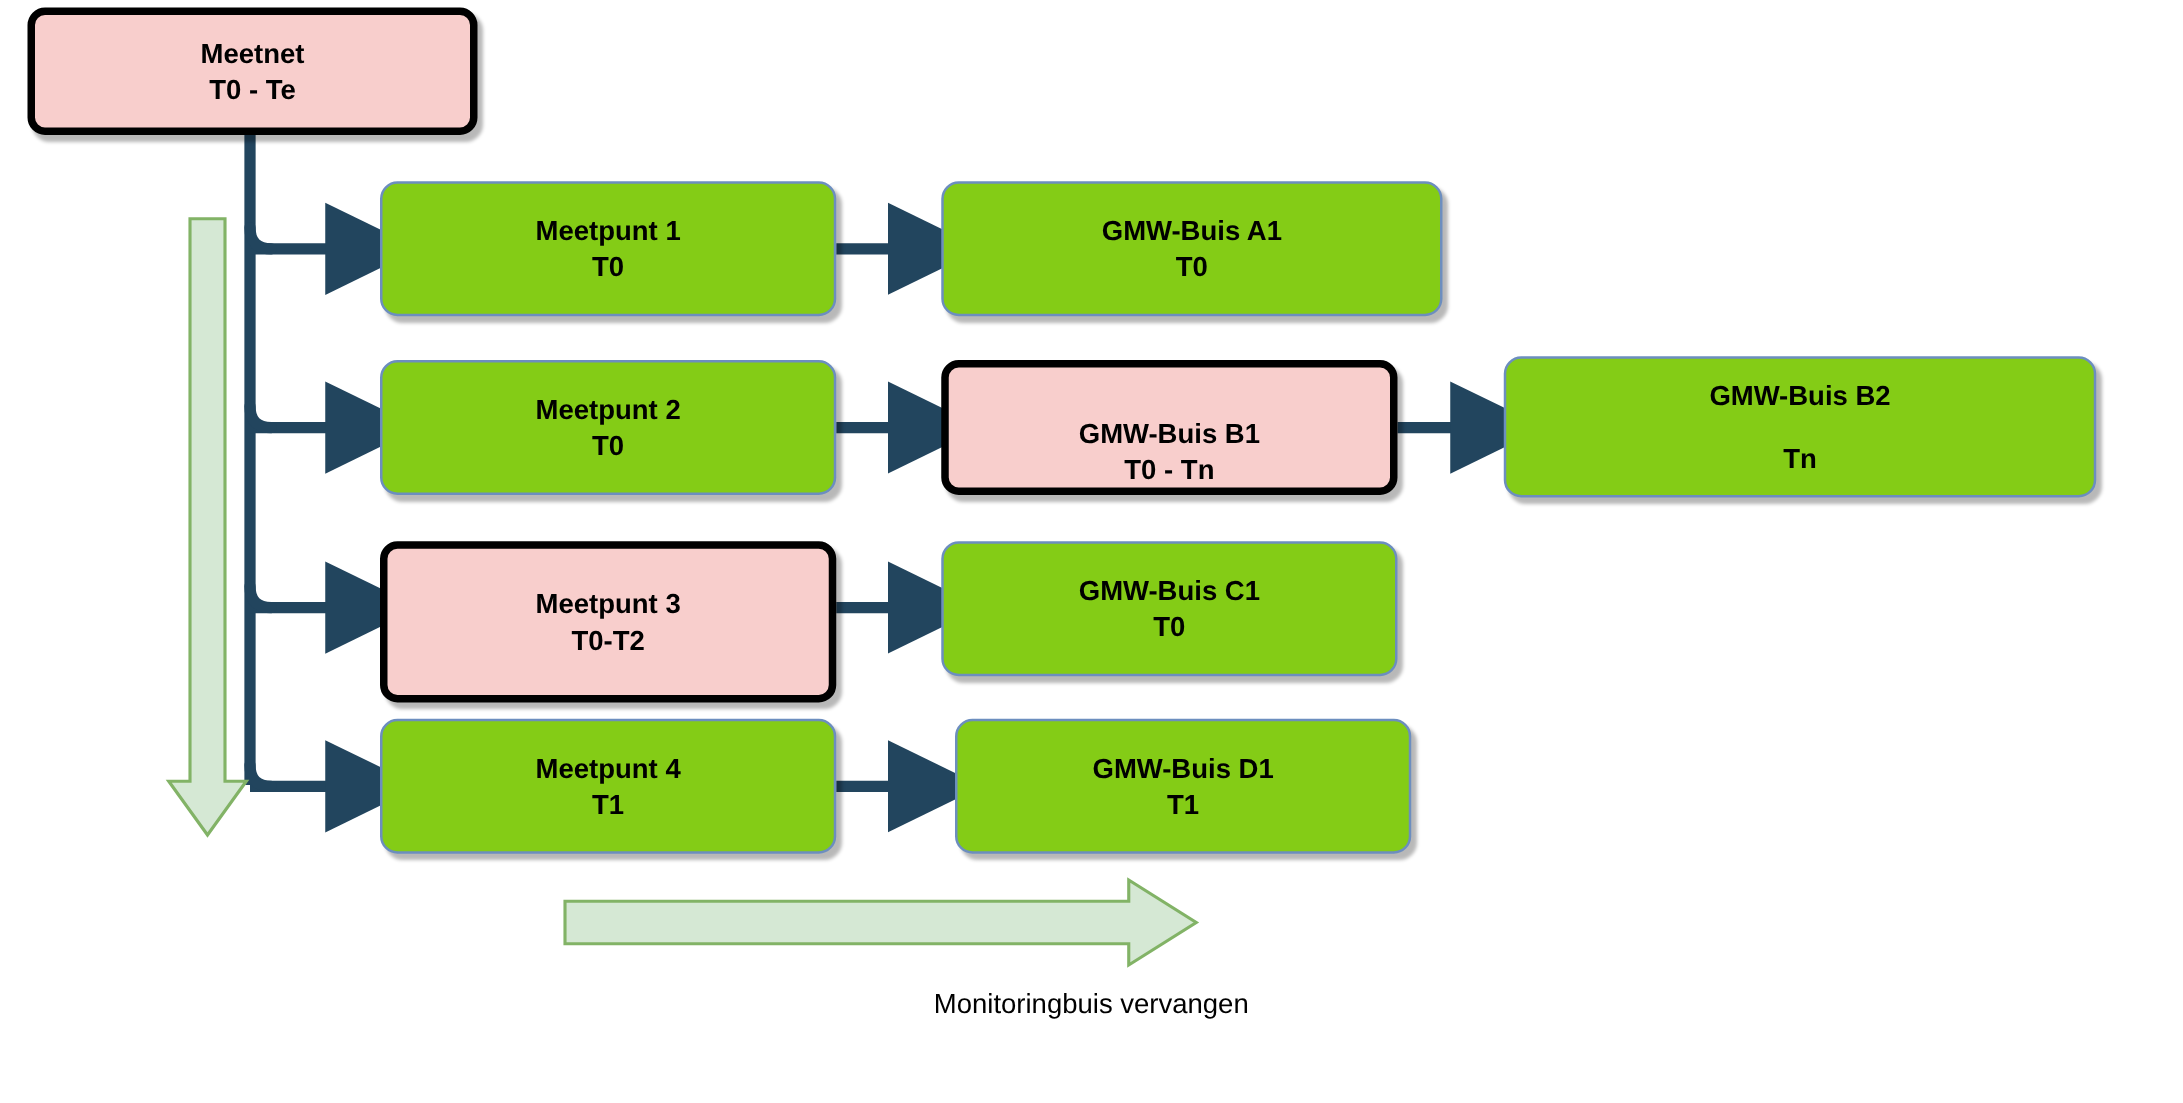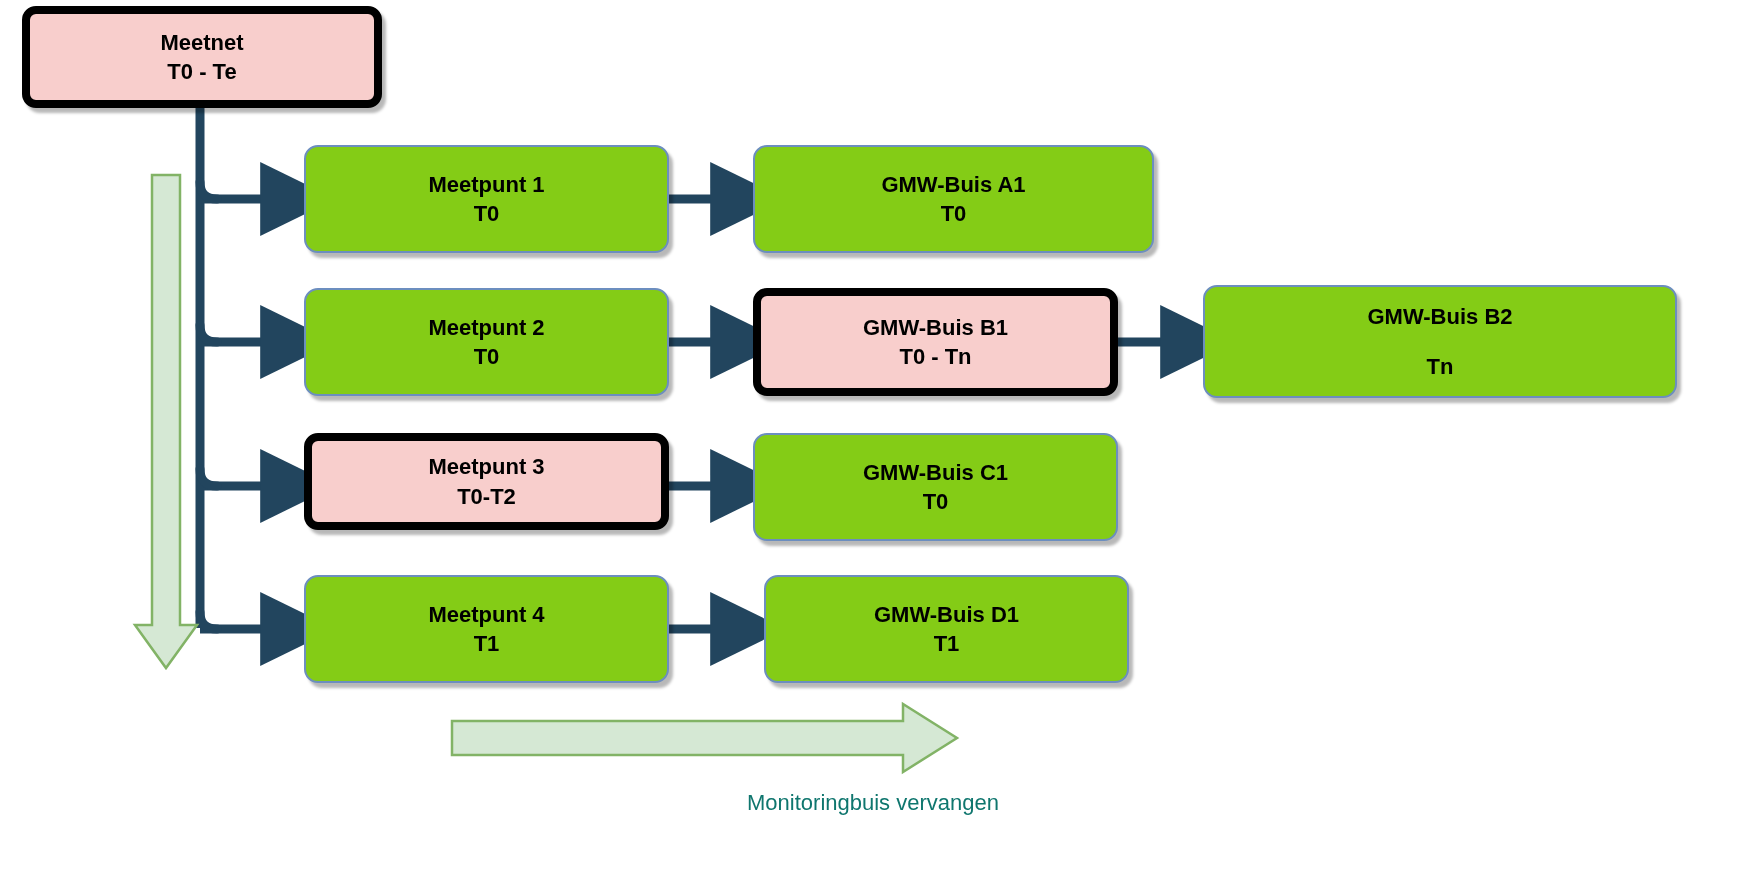--- a/index.html
+++ b/index.html
@@ -33,21 +33,21 @@
     text-align: center;
     box-shadow: 4px 5px 3px rgba(0,0,0,0.28);
   }
   .node .l1, .node .l2 { display: block; }
   .node.blue {
     background: #84cc16;
     border: 2px solid #6c8ebf;
   }
   .node.pink {
     background: #f8cecc;
-    border: 8px solid #000000;
+    border: 6px solid #000000;
   }
   svg.links {
     position: absolute;
     left: 0;
     top: 0;
     width: 1746px;
     height: 882px;
     overflow: visible;
     pointer-events: none;
   }
@@ -55,21 +55,21 @@
     position: absolute;
     font-size: 21px;
     line-height: 1.34;
     color: #000000;
     text-align: left;
     white-space: pre-line;
   }
   .bottom-label {
     position: absolute;
     font-size: 22px;
-    color: #0f766e;
+    color: #000000;
     text-align: center;
     width: 100%;
   }
 </style>
 </head>
 <body>
 
 <div id="canvas">
 
   <svg class="links" viewBox="0 0 1746 882">
@@ -111,33 +111,33 @@
         <span class="l2">T0 - Te</span>
       </div>
       <div class="node blue" style="left: 304px; top: 145px; width: 365px; height: 108px;">
         <span class="l1">Meetpunt 1</span>
         <span class="l2">T0</span>
       </div>
       <div class="node blue" style="left: 304px; top: 288px; width: 365px; height: 108px;">
         <span class="l1">Meetpunt 2</span>
         <span class="l2">T0</span>
       </div>
-      <div class="node pink" style="left: 304px; top: 433px; width: 365px; height: 97px;">
+      <div class="node pink" style="left: 304px; top: 433px; width: 365px; height: 129px;">
         <span class="l1">Meetpunt 3</span>
         <span class="l2">T0-T2</span>
       </div>
       <div class="node blue" style="left: 304px; top: 575px; width: 365px; height: 108px;">
         <span class="l1">Meetpunt 4</span>
         <span class="l2">T1</span>
       </div>
       <div class="node blue" style="left: 753px; top: 145px; width: 401px; height: 108px;">
         <span class="l1">GMW-Buis A1</span>
         <span class="l2">T0</span>
       </div>
-      <div class="node pink" style="left: 753px; top: 288px; width: 365px; height: 108px;">
+      <div class="node pink" style="left: 753px; top: 288px; width: 365px; height: 108px; justify-content: flex-end;">
         <span class="l1">GMW-Buis B1</span>
         <span class="l2">T0 - Tn</span>
       </div>
       <div class="node blue" style="left: 753px; top: 433px; width: 365px; height: 108px;">
         <span class="l1">GMW-Buis C1</span>
         <span class="l2">T0</span>
       </div>
       <div class="node blue" style="left: 753px; top: 575px; width: 365px; height: 108px; margin-left: 11px;">
         <span class="l1">GMW-Buis D1</span>
         <span class="l2">T1</span>

